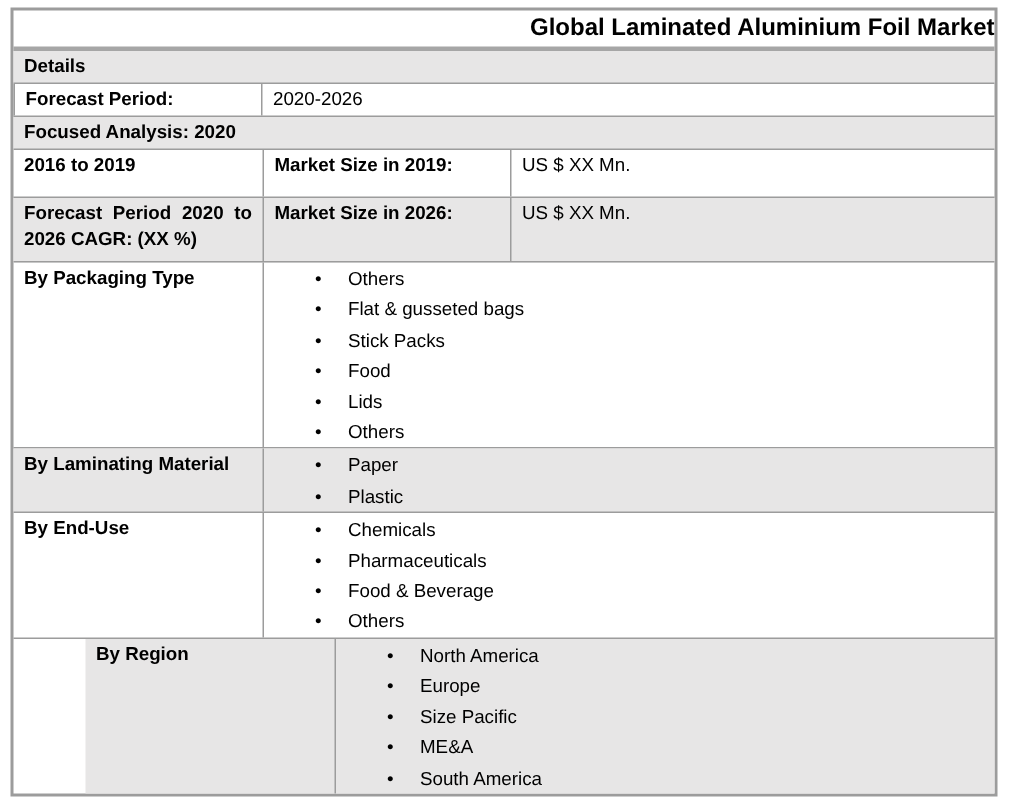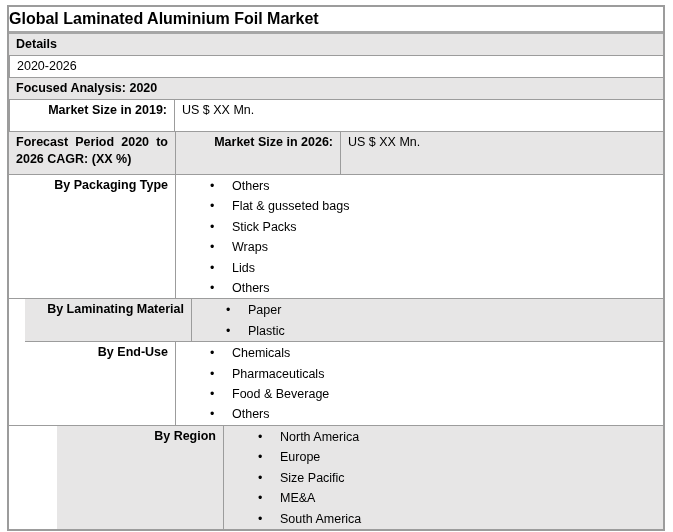--- a/index.html
+++ b/index.html
@@ -20,39 +20,39 @@
   .mtable {
     position: absolute; left: 7px; top: 5px;
     width: 658px;
     border: 2px solid var(--border);
     background: var(--bg);
   }
   .row { display: flex; border-bottom: 1px solid var(--border); align-items: stretch; }
   .row:last-child { border-bottom: none; margin-left: 48px; }
   .shade { background: var(--shade); }
 
-  .row-title { min-height: 25px; border-bottom: 3px solid var(--border-heavy); align-items: center; justify-content: flex-start; }
+  .row-title { min-height: 25px; border-bottom: 3px solid var(--border-heavy); align-items: center; justify-content: flex-end; }
   .title-text { font-size: 16px; font-weight: bold; text-align: center; line-height: 24px; }
 
   .c1 { width: 166px; flex: none; }
   .c2 { width: 165px; flex: none; border-left: 1px solid var(--border); }
   .c3 { flex: 1; border-left: 1px solid var(--border); }
   .cmerged { flex: 1; border-left: 1px solid var(--border); }
 
   .cell { padding: 2px 7px; font-size: 12.5px; line-height: 17px; }
-  .bold { font-weight: bold; text-align: right; }
+  .bold { font-weight: bold; }
   .justify { text-align: justify; }
 
   .row-details { min-height: 19px; }
   .row-base { min-height: 19px; }
   .row-focused { min-height: 17px; }
   .row-hist { min-height: 32px; }
   .row-cagr { min-height: 43px; }
   .row-packaging { min-height: 122px; }
-  .row-laminating { min-height: 40px; margin-left: 16px; }
+  .row-laminating { min-height: 40px; }
   .row-enduse { min-height: 81px; }
   .row-region { min-height: 102px; }
 
   ul.bullets { list-style: none; padding: 1px 0 0 0; margin: 0; }
   ul.bullets li { display: flex; font-size: 12.5px; line-height: 20.4px; }
   ul.bullets .dot { margin-left: 34px; width: 22px; flex: none; }
 </style>
 </head>
 <body>
 
@@ -61,30 +61,36 @@
 
     <div class="row row-title">
       <div class="title-text">Global Laminated Aluminium Foil Market</div>
     </div>
 
     <div class="row row-details shade">
       <div class="cell bold">Details</div>
     </div>
 
     <div class="row row-base">
+      <div class="c2">
+          <div class="cell bold">Forecast Period:</div>
+        </div>
       <div class="c3">
           <div class="cell">2020-2026</div>
         </div>
     </div>
 
     <div class="row row-focused shade">
       <div class="cell bold">Focused Analysis: 2020</div>
     </div>
 
     <div class="row row-hist">
+      <div class="c1">
+          <div class="cell bold">2016 to 2019</div>
+        </div>
       <div class="c2">
           <div class="cell bold">Market Size in 2019:</div>
         </div>
       <div class="c3">
           <div class="cell">US $ XX Mn.</div>
         </div>
     </div>
 
     <div class="row row-cagr shade">
       <div class="c1">
@@ -111,21 +117,21 @@
           <li>
               <span class="dot">•</span>
               <span>Flat &amp; gusseted bags</span>
             </li>
           <li>
               <span class="dot">•</span>
               <span>Stick Packs</span>
             </li>
           <li>
               <span class="dot">•</span>
-              <span>Wraps</span>
+              <span>Food</span>
             </li>
           <li>
               <span class="dot">•</span>
               <span>Lids</span>
             </li>
           <li>
               <span class="dot">•</span>
               <span>Others</span>
             </li>
         </ul>

